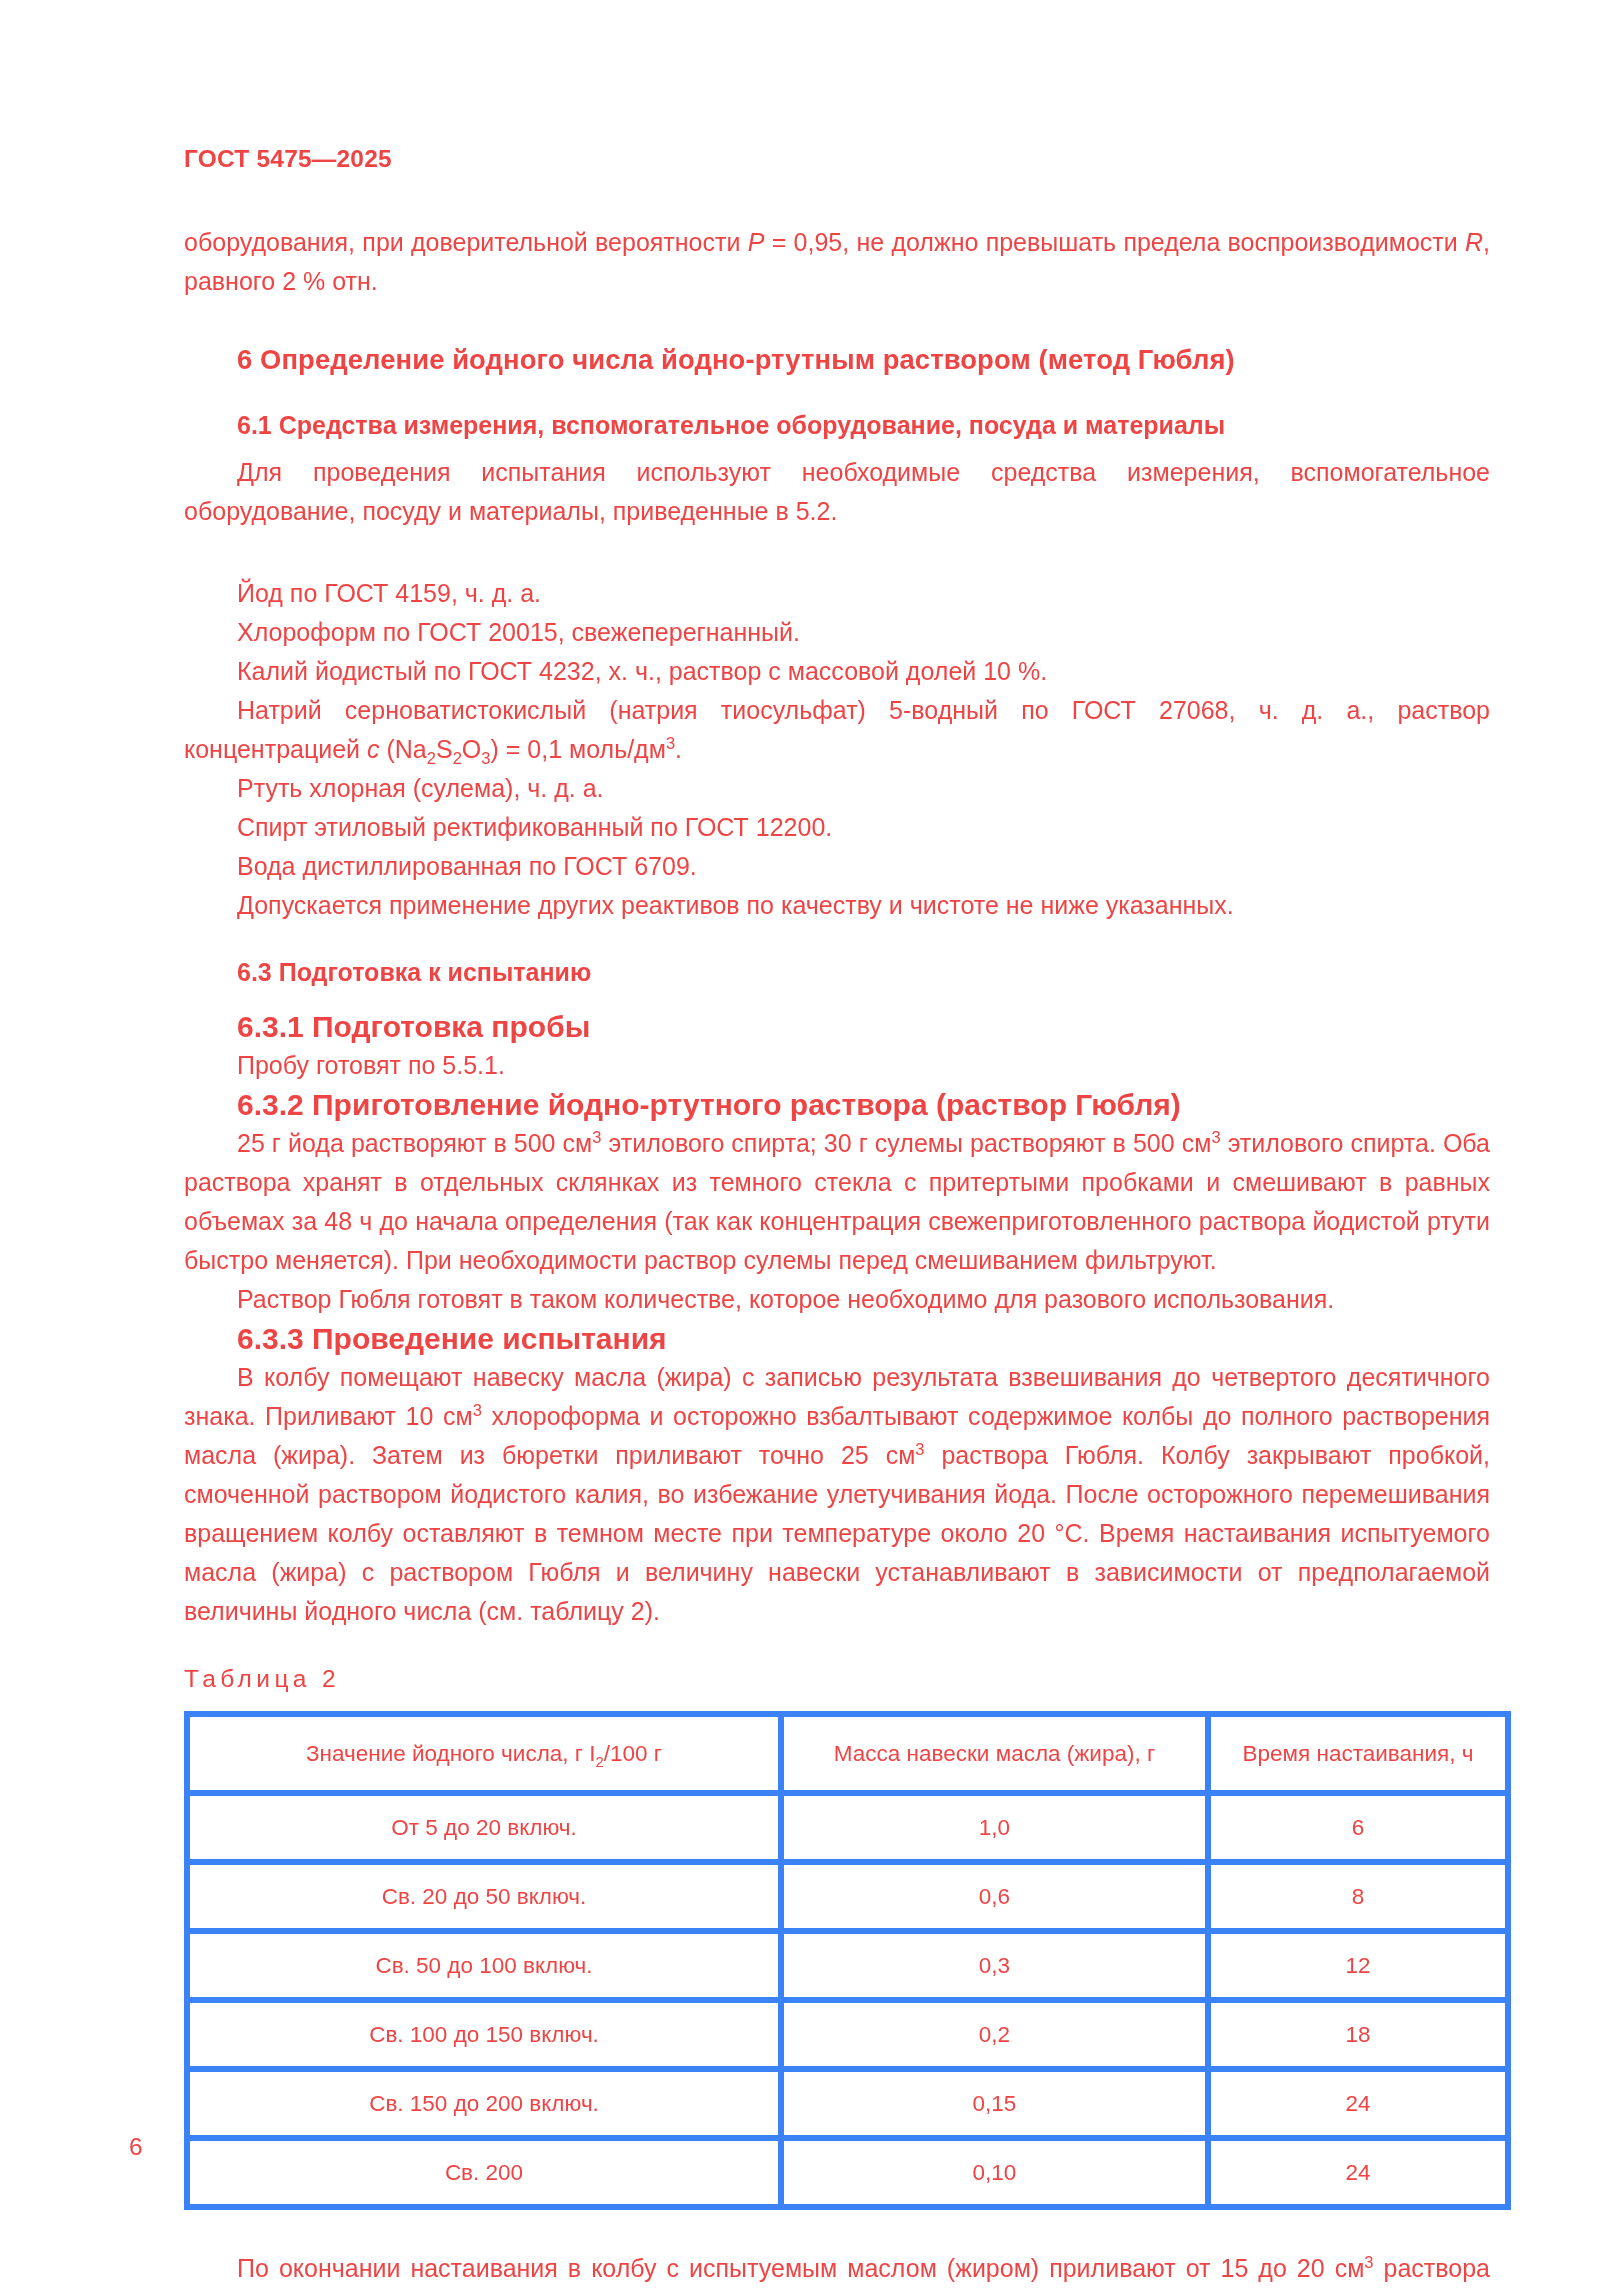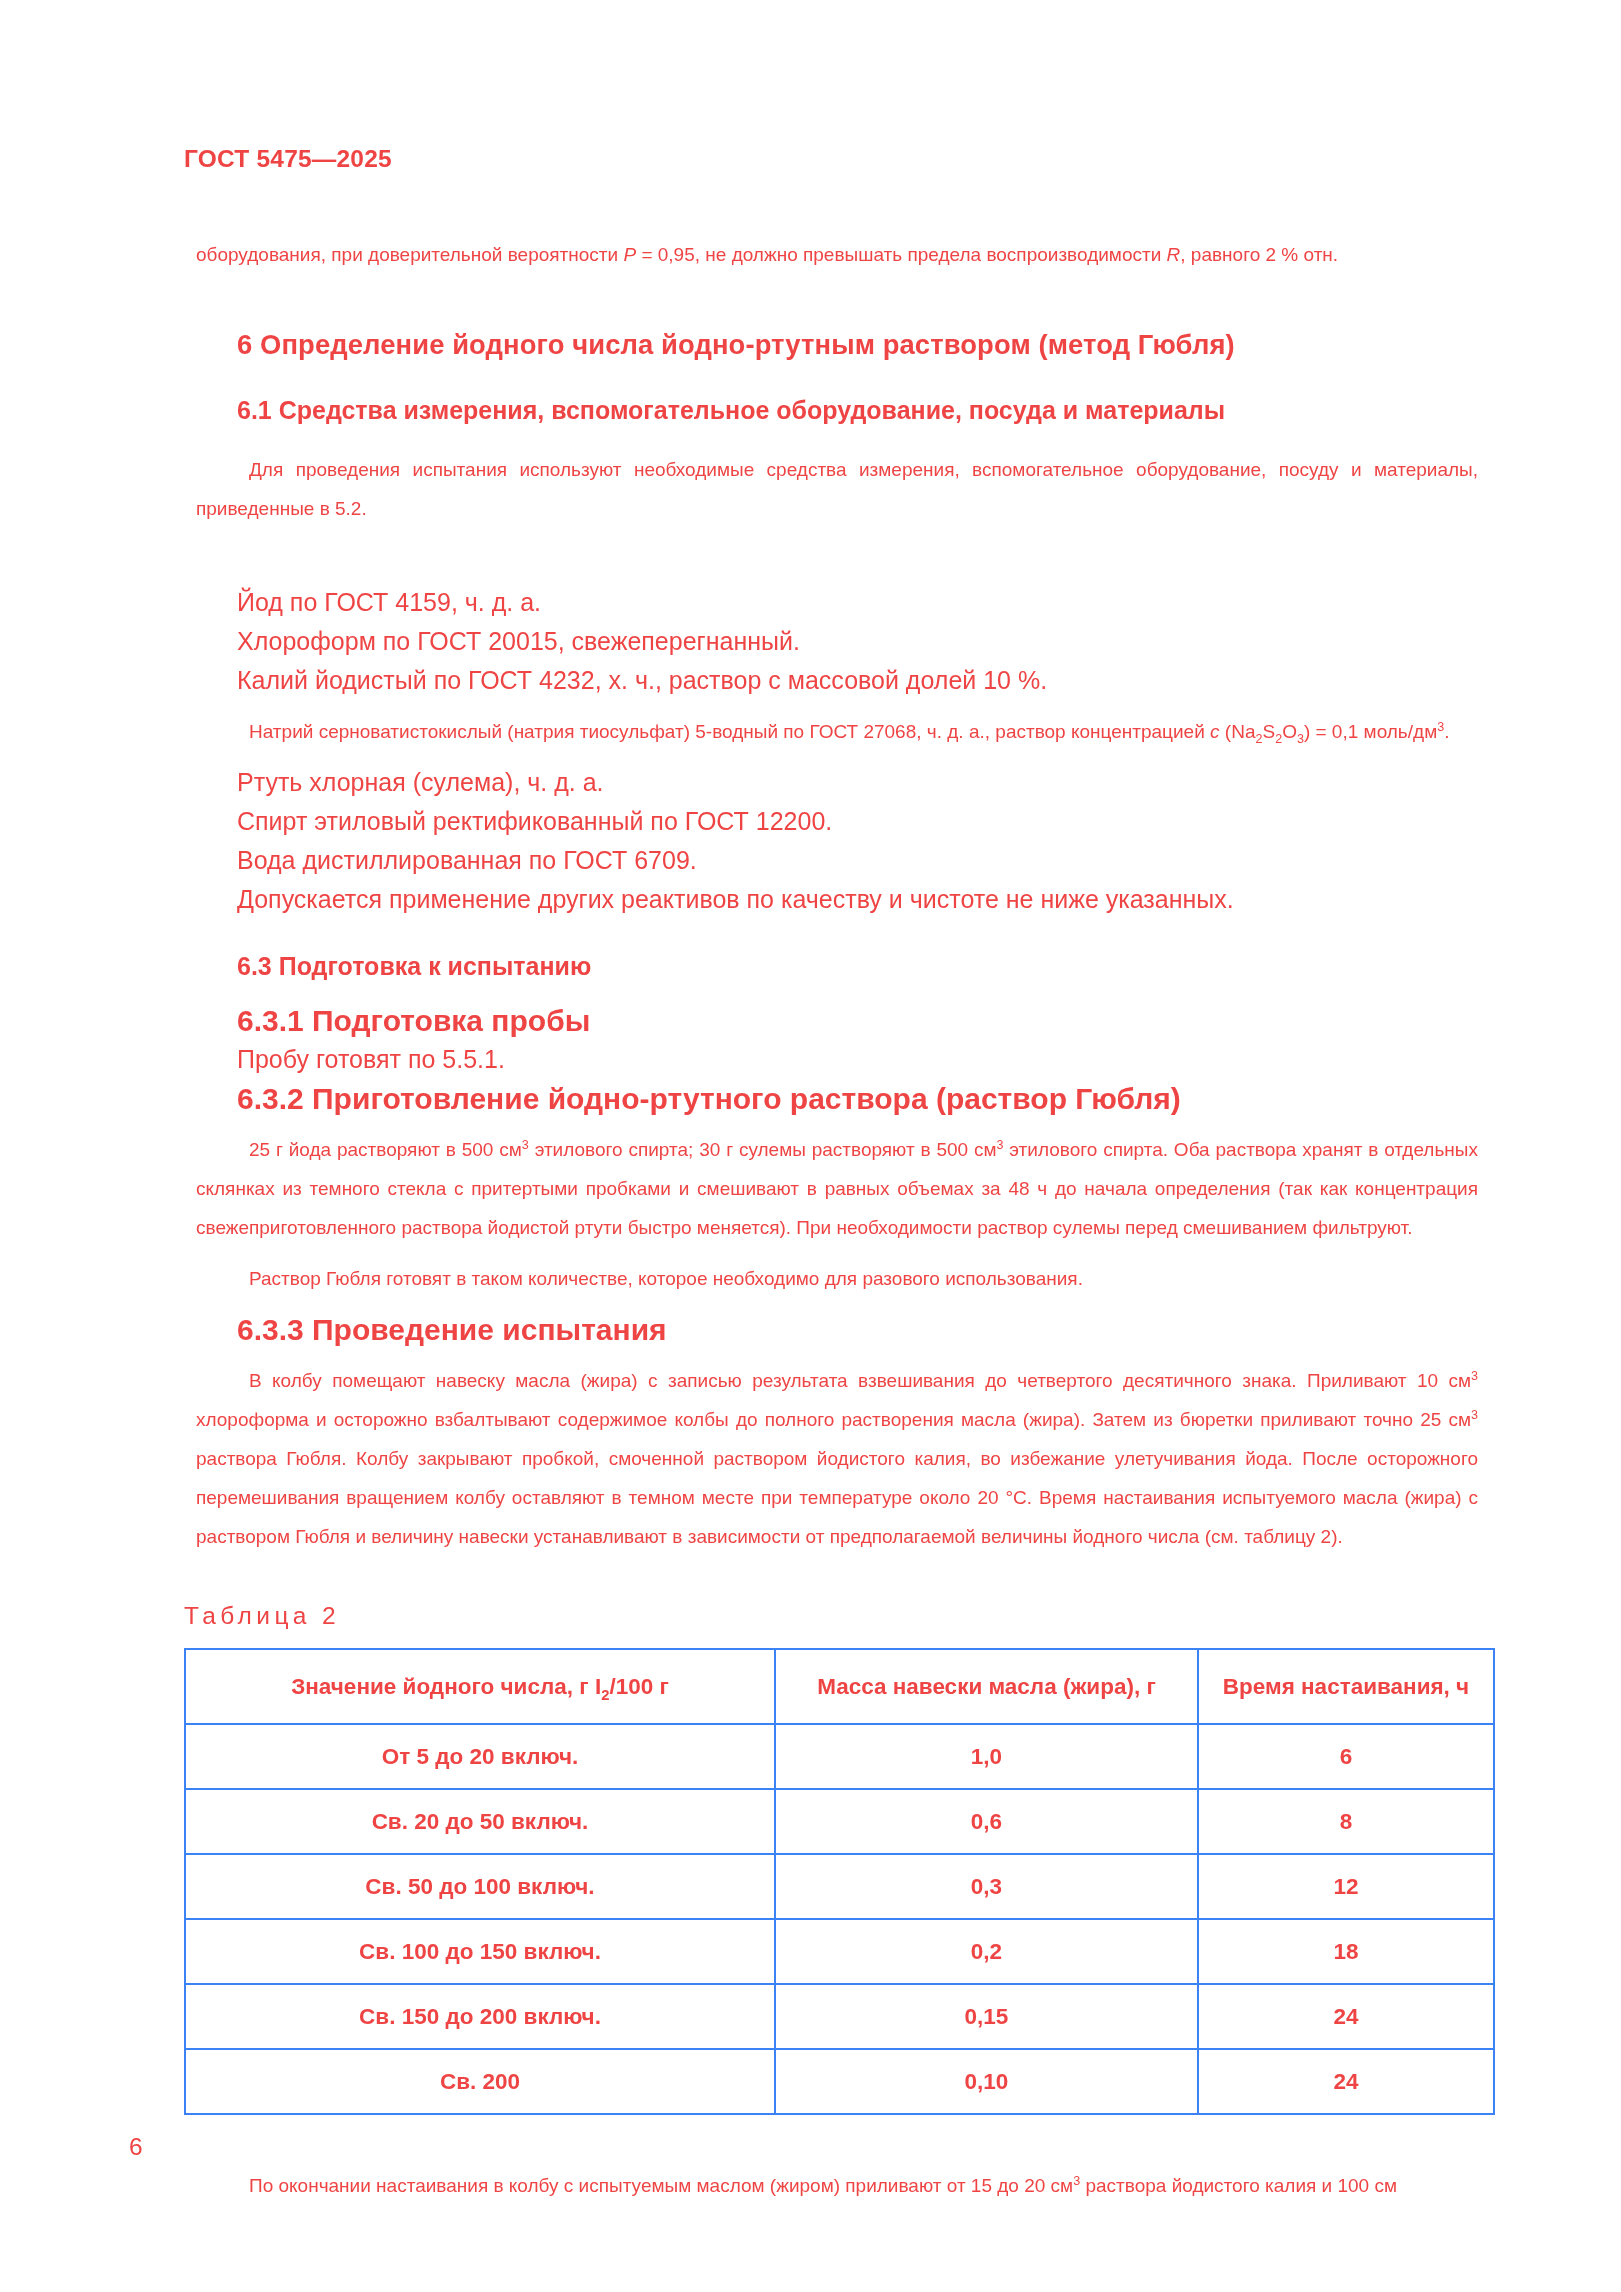--- a/index.html
+++ b/index.html
@@ -25,22 +25,22 @@
     font-weight: bold;
     letter-spacing: 0.2px;
   }
   .body-block {
     position: absolute;
     left: 184px;
     top: 223px;
     width: 1306px;
   }
   p {
-    margin: 12px;
-    font-size: 19px;
+    margin: 0;
+    font-size: 25px;
     line-height: 39px;
     text-align: justify;
     text-justify: inter-word;
     hyphens: none;
   }
   p.indent {
     text-indent: 53px;
   }
   p.noindent {
     text-indent: 0;
@@ -98,22 +98,22 @@
     margin: 0;
     text-indent: 0;
   }
   table.gost {
     border-collapse: collapse;
     width: 1304px;
     table-layout: fixed;
     margin-top: 13.7px;
   }
   table.gost td, table.gost th {
-    border: 2px solid #3b82f6;
-    font-weight: bold;
+    border: 6px solid #3b82f6;
+    font-weight: normal;
     font-size: 22.5px;
     text-align: center;
     vertical-align: middle;
     padding: 0;
     height: 63px;
   }
   table.gost thead th {
     height: 73px;
   }
   .col1 { width: 588px; }

